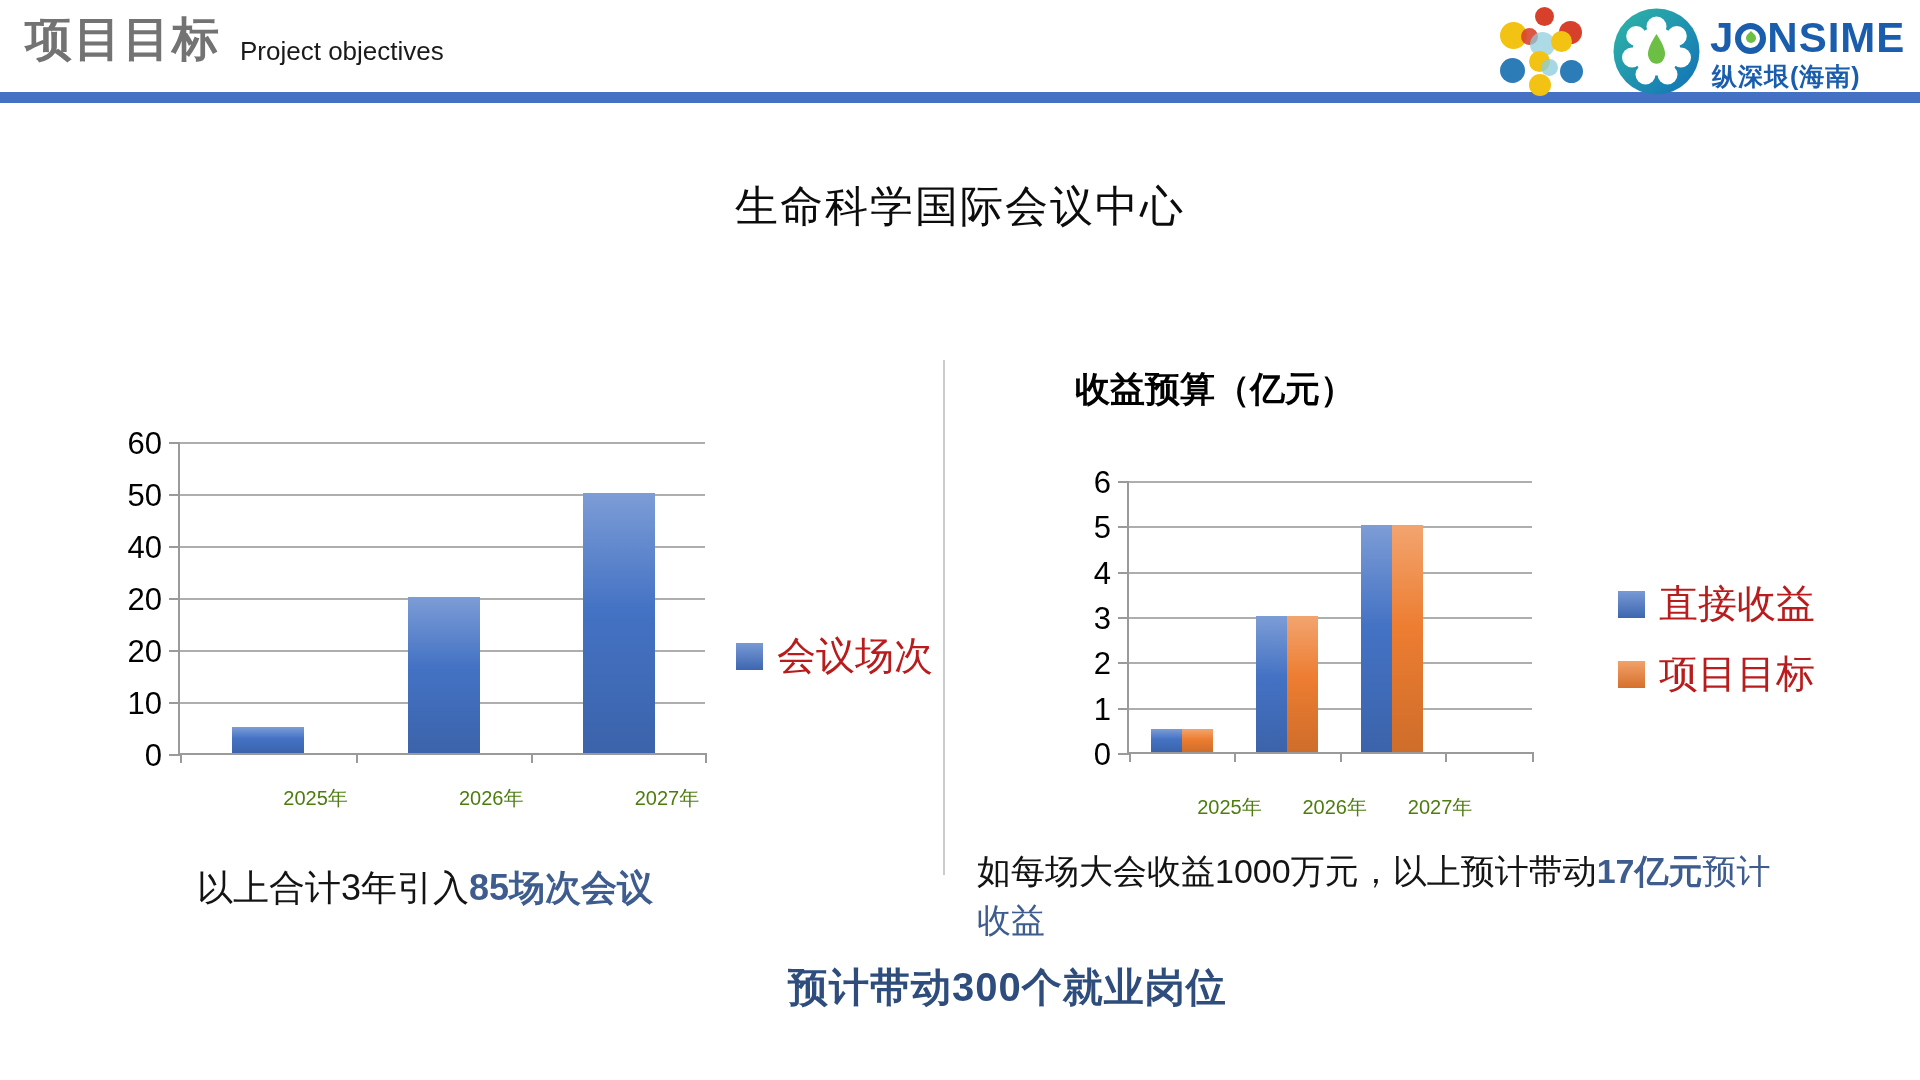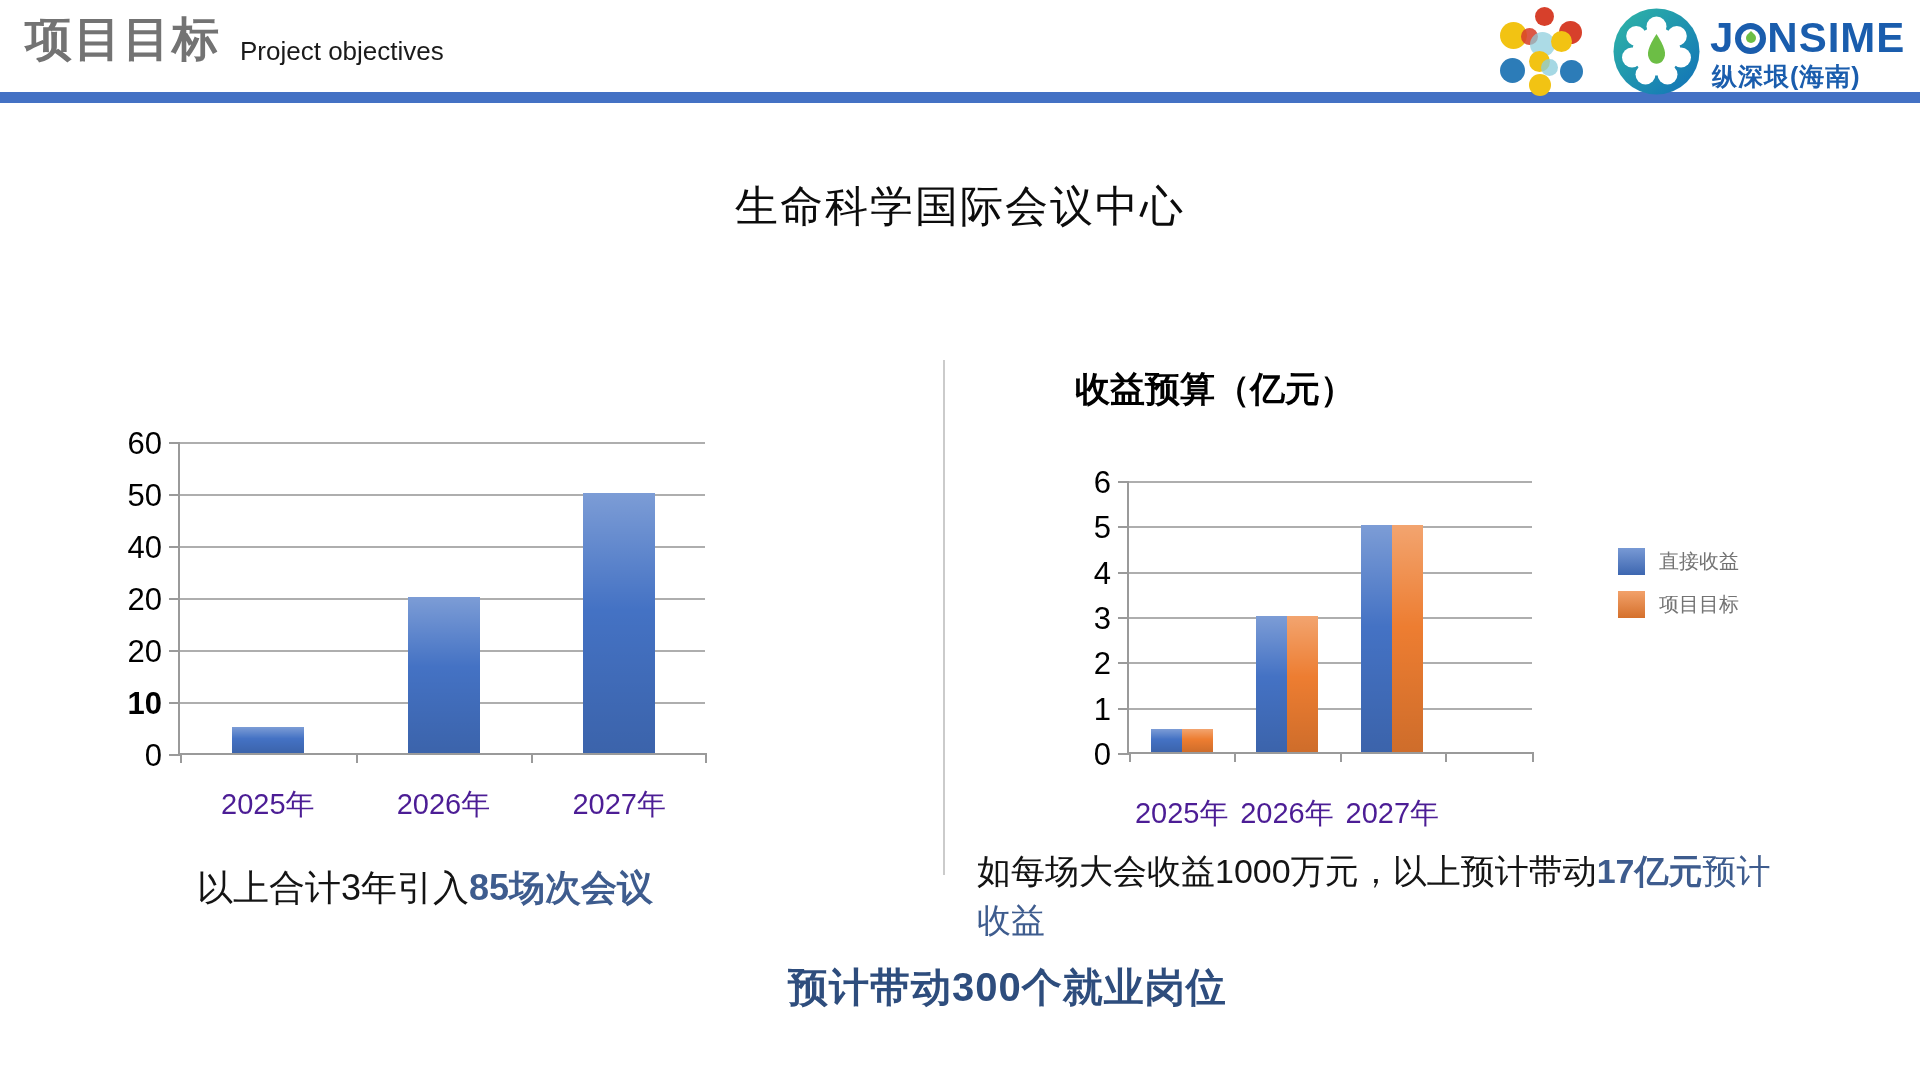--- a/index.html
+++ b/index.html
@@ -36,23 +36,23 @@
   .chart .ctitle{position:absolute;font-weight:bold;color:#000;text-align:center;}
   #chart0 .ctitle{left:137px;top:360px;width:450px;font-size:37px;}
   #chart1 .ctitle{left:1000px;top:366px;width:430px;font-size:35px;}
   .plot{position:absolute;border-left:2px solid #9a9a9a;border-bottom:2px solid #9a9a9a;box-sizing:content-box;}
   #chart0 .plot{left:178px;top:443px;width:525px;height:310px;}
   #chart1 .plot{left:1127px;top:482px;width:403px;height:270px;}
   .gridline{position:absolute;left:0;width:100%;height:2px;background:#aeaeae;}
   .ytick{position:absolute;left:-11px;width:11px;height:2px;background:#9a9a9a;}
   .xtick{position:absolute;bottom:-10px;width:2px;height:10px;background:#9a9a9a;}
   .ylab{position:absolute;left:-92px;width:74px;text-align:right;font-size:31px;color:#000;}
-  .xlab{position:absolute;width:160px;text-align:center;font-size:29px;color:#4c1d95;}
+  .xlab{position:absolute;width:160px;text-align:right;font-size:20px;color:#4d7c0f;}
   .bar{position:absolute;bottom:0;background-image:linear-gradient(180deg,rgba(255,255,255,.30),rgba(255,255,255,0) 45%,rgba(0,0,0,.13));}
-  .legend{position:absolute;font-size:20px;color:#737373;}
+  .legend{position:absolute;font-size:39px;color:#b91c1c;margin-top:29px;}
   #chart0 .legend{left:736px;top:600px;}
   #chart1 .legend{left:1618px;top:548px;}
   .lrow{display:flex;align-items:center;margin-bottom:16px;}
   .lsw{width:27px;height:27px;margin-right:14px;background-image:linear-gradient(180deg,rgba(255,255,255,.28),rgba(0,0,0,.10));}
   
   .divider{position:absolute;left:943px;top:360px;width:2px;height:515px;background:#cbcbcb;}
   
   .cap-left{position:absolute;left:197px;top:864px;font-size:36px;color:#141414;}
   .cap-right{position:absolute;left:977px;top:847px;width:806px;font-size:34px;line-height:49px;color:#141414;}
   .hl-bold{color:#3e5c8e;font-weight:bold;}
@@ -113,21 +113,21 @@
   <div class="brand-sub">纵深垠(海南)</div>
 
   <div class="slide-title">生命科学国际会议中心</div>
 
   <div class="chart" id="chart0">
     <div class="plot">
         <div class="ytick" style="top: 311px;"></div>
         <div class="ylab" style="top: 295px;">0</div>
         <div class="gridline" style="top: 259px;"></div>
         <div class="ytick" style="top: 259px;"></div>
-        <div class="ylab" style="top: 243px; font-weight: bold;">10</div>
+        <div class="ylab" style="top: 243px;">10</div>
         <div class="gridline" style="top: 207px;"></div>
         <div class="ytick" style="top: 207px;"></div>
         <div class="ylab" style="top: 191px;">20</div>
         <div class="gridline" style="top: 155px;"></div>
         <div class="ytick" style="top: 155px;"></div>
         <div class="ylab" style="top: 139px;">20</div>
         <div class="gridline" style="top: 103px;"></div>
         <div class="ytick" style="top: 103px;"></div>
         <div class="ylab" style="top: 87px;">40</div>
         <div class="gridline" style="top: 51px;"></div>
@@ -139,20 +139,26 @@
         <div class="xtick" style="left: 0px;"></div>
         <div class="xtick" style="left: 175.667px;"></div>
         <div class="xtick" style="left: 351.333px;"></div>
         <div class="xtick" style="left: 525px;"></div>
         <div class="xlab" style="left: 7.83333px; top: 342px;">2025年</div>
         <div class="bar" style="left: 51.8333px; width: 72px; height: 26px; background-color: rgb(68, 114, 196);"></div>
         <div class="xlab" style="left: 183.5px; top: 342px;">2026年</div>
         <div class="bar" style="left: 227.5px; width: 72px; height: 156px; background-color: rgb(68, 114, 196);"></div>
         <div class="xlab" style="left: 359.167px; top: 342px;">2027年</div>
         <div class="bar" style="left: 403.167px; width: 72px; height: 260px; background-color: rgb(68, 114, 196);"></div>
+      </div>
+    <div class="legend">
+        <div class="lrow">
+          <span class="lsw" style="background-color: rgb(68, 114, 196);"></span>
+          <span>会议场次</span>
+        </div>
       </div>
   </div>
 
   <div class="chart" id="chart1">
     <div class="ctitle">收益预算（亿元）</div>
     <div class="plot">
         <div class="ytick" style="top: 271px;"></div>
         <div class="ylab" style="top: 255px;">0</div>
         <div class="gridline" style="top: 225.667px;"></div>
         <div class="ytick" style="top: 225.667px;"></div>

